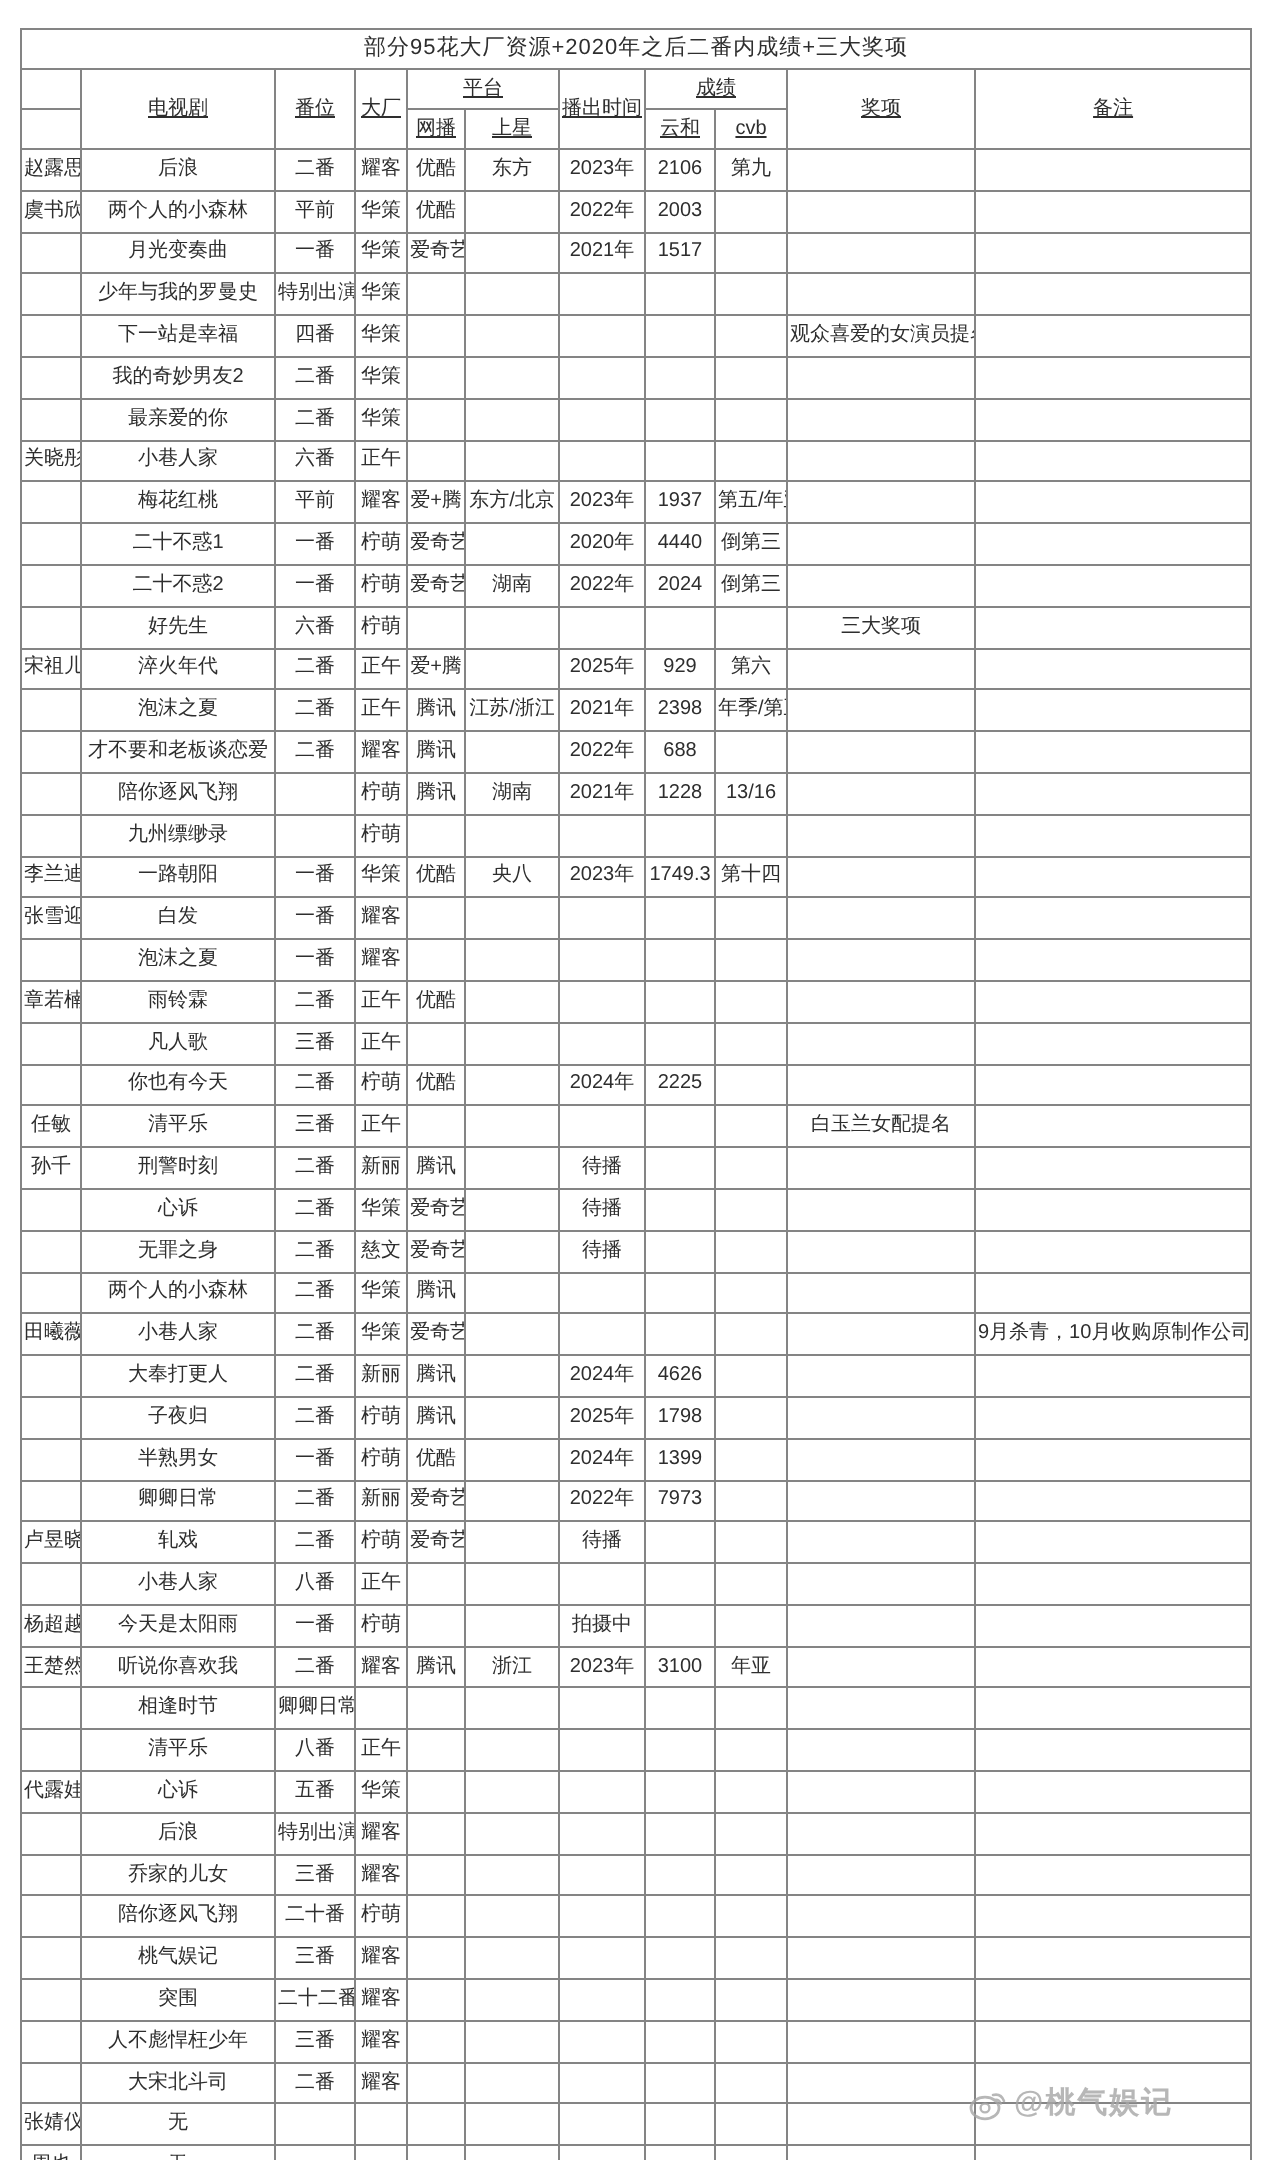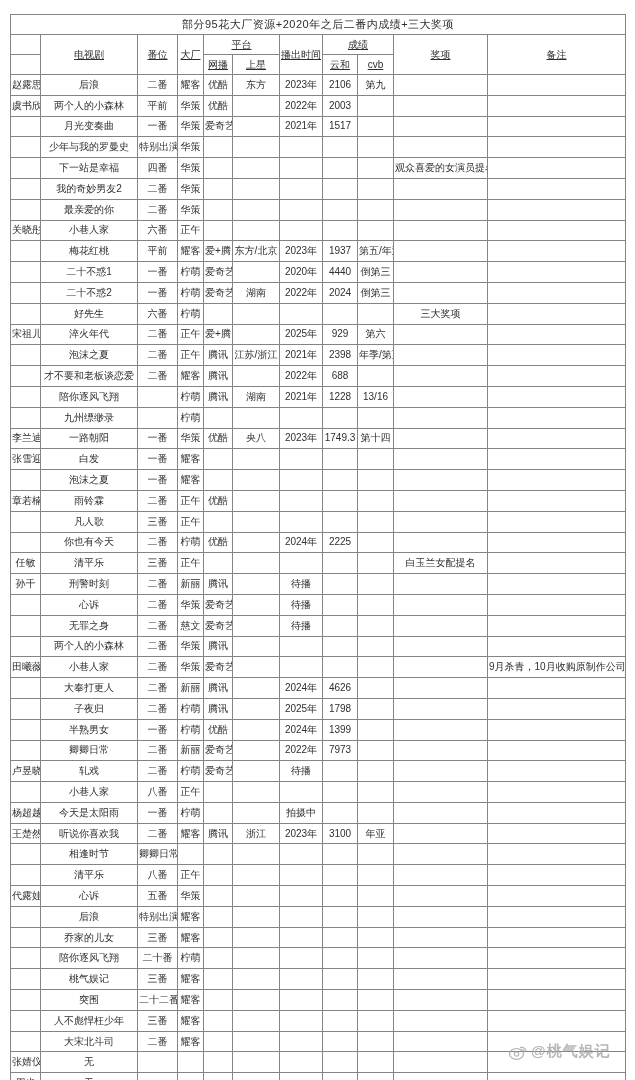--- a/index.html
+++ b/index.html
@@ -34,21 +34,21 @@
     line-height: 1;
   }
   tr.title-row td {
     height: 19px;
     font-size: 11px;
     letter-spacing: 0.5px;
   }
   tr.hdr td { height: 19px; text-decoration: underline; }
   .watermark {
     position: absolute;
-    left: 508px;
+    left: 484px;
     top: 1042px;
     display: flex;
     align-items: center;
     gap: 3px;
     color: #a6a6a6;
     opacity: 0.8;
     font-size: 15px;
     font-weight: bold;
     letter-spacing: 1px;
     pointer-events: none;

